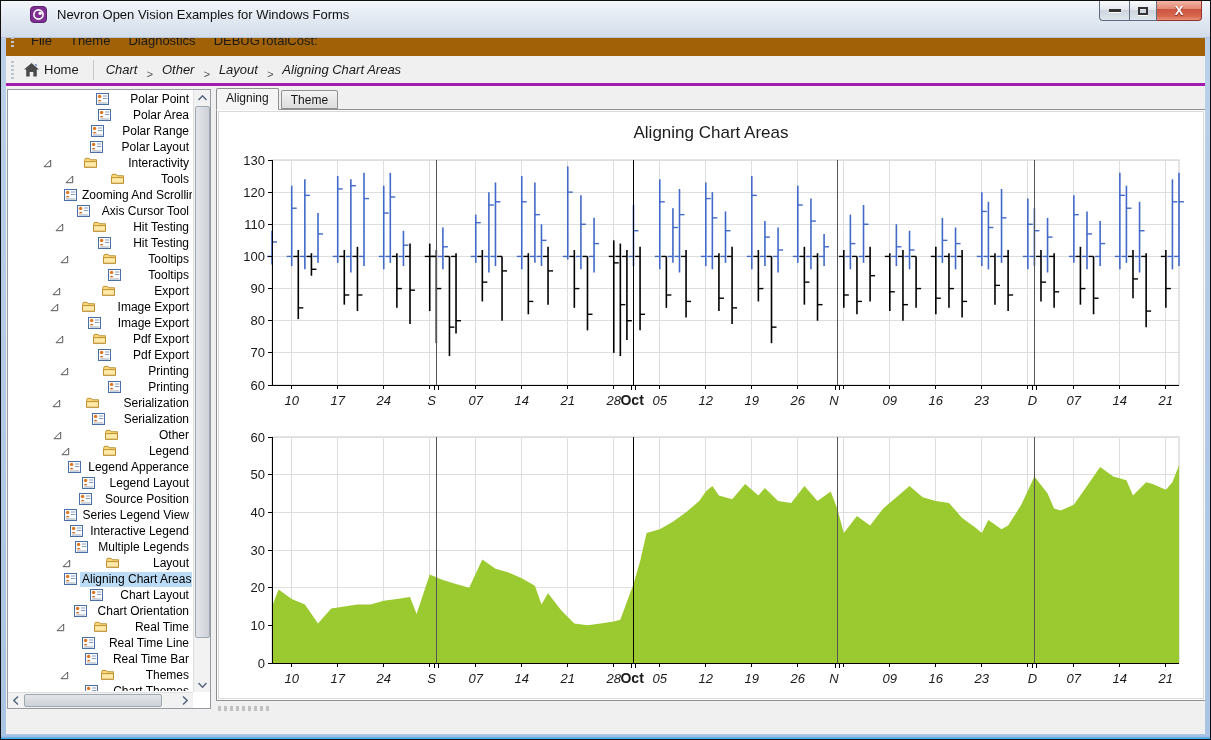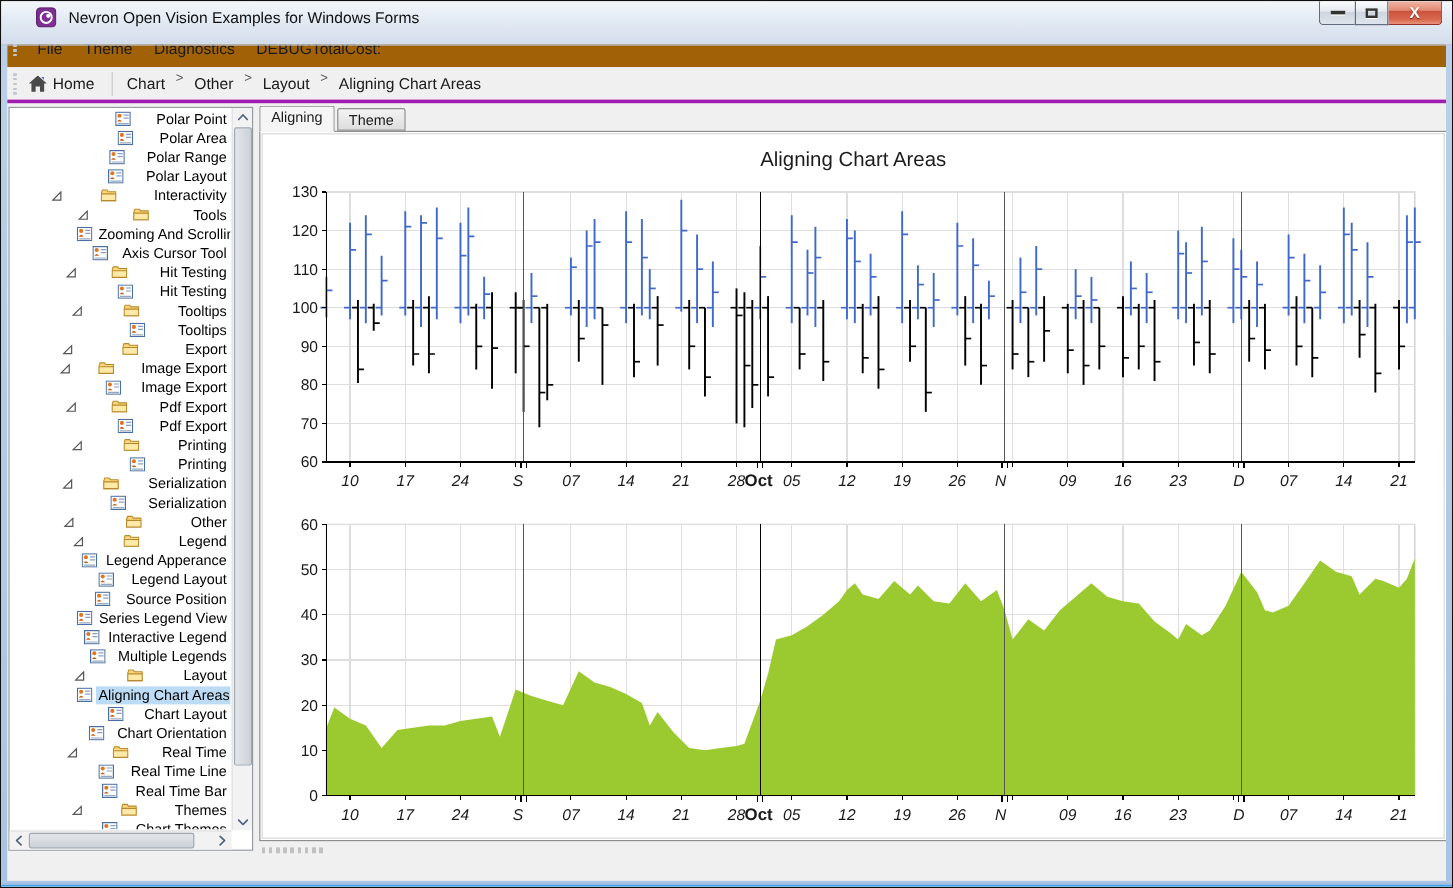--- a/index.html
+++ b/index.html
@@ -144,21 +144,21 @@
   <div class="toolbar">
     <div class="grip"></div>
     <div class="home-wrap">
       <svg width="15" height="14" viewBox="0 0 15 14">
         <path d="M7.5 0 L15 6.5 L12.8 6.5 L12.8 13.5 L9.3 13.5 L9.3 9 L5.7 9 L5.7 13.5 L2.2 13.5 L2.2 6.5 L0 6.5 Z" fill="#4A4A4A"></path>
         <path d="M10.5 1.2 L12.6 1.2 L12.6 3.4 Z" fill="#3E66C4"></path>
       </svg>
       <span class="home-label">Home</span>
     </div>
     <div class="tb-sep"></div>
-    <div id="crumbPath" style="display:flex;align-items:flex-start;">
+    <div id="crumbPath" style="display:flex;align-items:flex-end;font-style:italic;">
         <span class="crumb">Chart</span>
         <span class="crumb-sep">&gt;</span>
         <span class="crumb">Other</span>
         <span class="crumb-sep">&gt;</span>
         <span class="crumb">Layout</span>
         <span class="crumb-sep">&gt;</span>
         <span class="crumb">Aligning Chart Areas</span>
       </div>
   </div>
 

